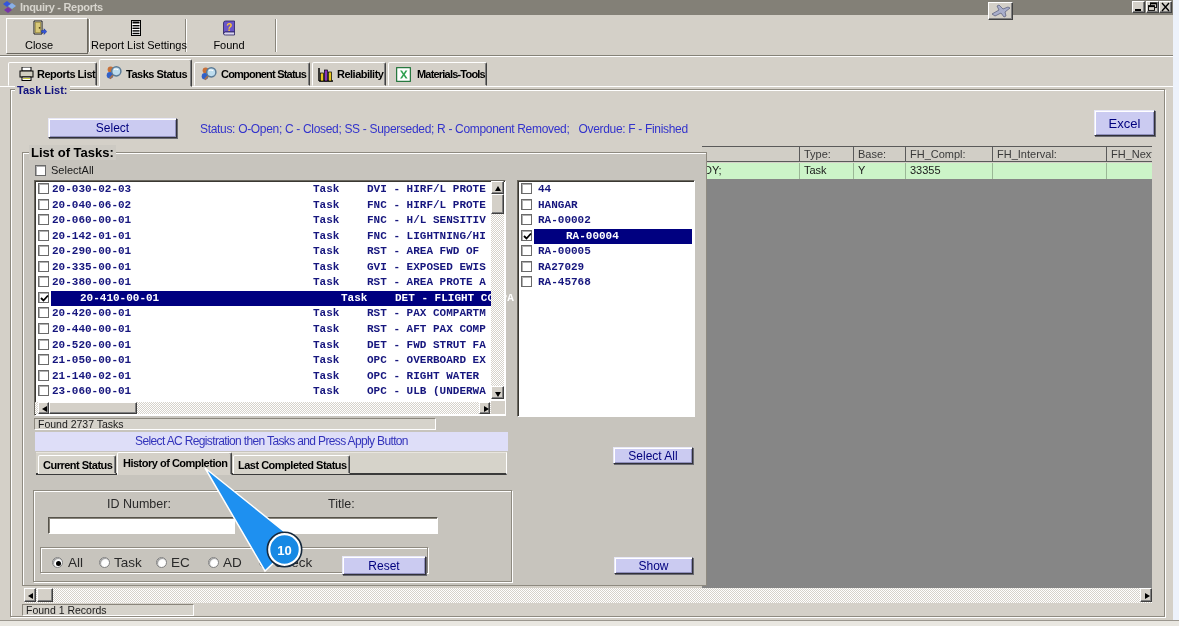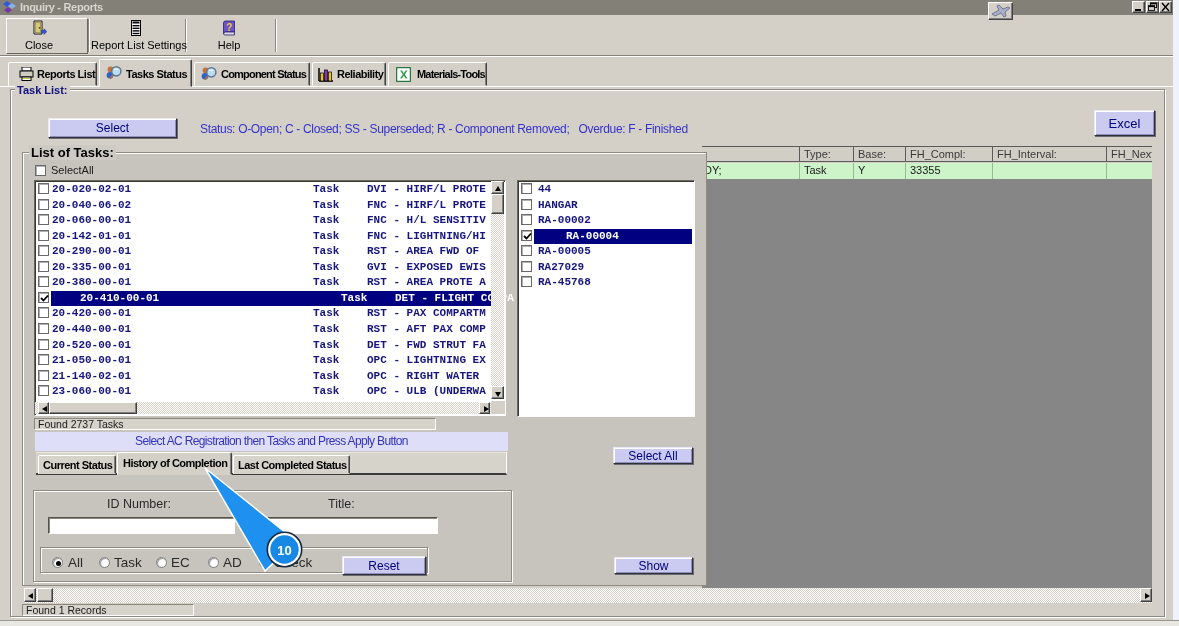--- a/index.html
+++ b/index.html
@@ -162,21 +162,21 @@
   </div>
 <div class="abs tbtxt" style="left:88px;width:102px;">Report List Settings</div>
 
 <div class="abs" style="left:221px;top:20px;">
 <svg width="16" height="16" viewBox="0 0 16 16">
 <path d="M2.5 3 Q2.5 1 4.5 1 L13.5 1 L13.5 12 L4.5 12 Q2.5 12 2.5 14 Z" fill="#6A55C8" stroke="#2A2060" stroke-width="0.8"></path>
 <path d="M2.5 14 Q2.5 12 4.5 12 L13.5 12 L13.5 15 L4.5 15 Q2.5 15 2.5 14" fill="#D8D4F0" stroke="#2A2060" stroke-width="0.8"></path>
 <text x="5.2" y="10.5" font-size="10" font-weight="bold" fill="#FFC830" font-family="Liberation Sans, sans-serif">?</text>
 </svg>
   </div>
-<div class="abs tbtxt" style="left:193px;width:72px;">Help</div>
+<div class="abs tbtxt" style="left:193px;width:72px;">Found</div>
 
 <div class="abs sbface" style="left:988px;top:2px;width:25px;height:18px;">
 <svg width="23" height="16" viewBox="0 0 23 16">
 <path d="M3 11 L10 7 L8 3 L10 2 L14 6 L19 4 L21 5 L16 9 L17 13 L15 14 L12 10 L6 13 Z" fill="#A9AECB" stroke="#606580" stroke-width="0.8"></path>
 </svg>
   </div>
 
 <div class="abs tab" style="left:8px;width:89px;">
     <span class="lbl" style="left:28px;">Reports List</span>
  <svg style="position:absolute;left:10px;top:4px;" width="15" height="14" viewBox="0 0 15 14">
@@ -261,21 +261,21 @@
 <div class="abs" id="panel-label">List of Tasks:</div>
 <div class="abs cb" style="left:35px;top:165px;"></div>
 <div class="abs cbsans" style="left:51px;top:164px;">SelectAll</div>
 
 <div class="abs sunken" id="list1"></div>
 <div class="abs" id="list1-rows" style="left:34px;top:180px;width:472px;height:236px;">
     <div class="abs" style="left:4px;top:3px;">
       <div class="cb" style="position:relative;"></div>
     </div>
     <div class="abs " style="left:17px;top:2px;width:441px;height:15px;">
-      <span class="mono" style="position:absolute;left:1px;top:1px;">20-020-02-01</span>
+      <span class="mono" style="position:absolute;left:1px;top:1px;">20-030-02-03</span>
       <span class="mono" style="position:absolute;left:262px;top:1px;">Task</span>
       <span class="mono" style="position:absolute;left:316px;top:1px;font-family:Liberation Mono, monospace;">DVI - HIRF/L PROTE</span>
     </div>
     <div class="abs" style="left:4px;top:18.55px;">
       <div class="cb" style="position:relative;"></div>
     </div>
     <div class="abs " style="left:17px;top:17.55px;width:441px;height:15px;">
       <span class="mono" style="position:absolute;left:1px;top:1px;">20-040-06-02</span>
       <span class="mono" style="position:absolute;left:262px;top:1px;">Task</span>
       <span class="mono" style="position:absolute;left:316px;top:1px;">FNC - HIRF/L PROTE</span>
@@ -355,21 +355,21 @@
       <span class="mono" style="position:absolute;left:1px;top:1px;">20-520-00-01</span>
       <span class="mono" style="position:absolute;left:262px;top:1px;">Task</span>
       <span class="mono" style="position:absolute;left:316px;top:1px;">DET - FWD STRUT FA</span>
     </div>
     <div class="abs" style="left:4px;top:174.05px;">
       <div class="cb" style="position:relative;"></div>
     </div>
     <div class="abs " style="left:17px;top:173.05px;width:441px;height:15px;">
       <span class="mono" style="position:absolute;left:1px;top:1px;">21-050-00-01</span>
       <span class="mono" style="position:absolute;left:262px;top:1px;">Task</span>
-      <span class="mono" style="position:absolute;left:316px;top:1px;">OPC - LIGHTNING EX</span>
+      <span class="mono" style="position:absolute;left:316px;top:1px;">OPC - OVERBOARD EX</span>
     </div>
     <div class="abs" style="left:4px;top:189.60000000000002px;">
       <div class="cb" style="position:relative;"></div>
     </div>
     <div class="abs " style="left:17px;top:188.60000000000002px;width:441px;height:15px;">
       <span class="mono" style="position:absolute;left:1px;top:1px;">21-140-02-01</span>
       <span class="mono" style="position:absolute;left:262px;top:1px;">Task</span>
       <span class="mono" style="position:absolute;left:316px;top:1px;">OPC - RIGHT WATER</span>
     </div>
     <div class="abs" style="left:4px;top:205.15px;">

